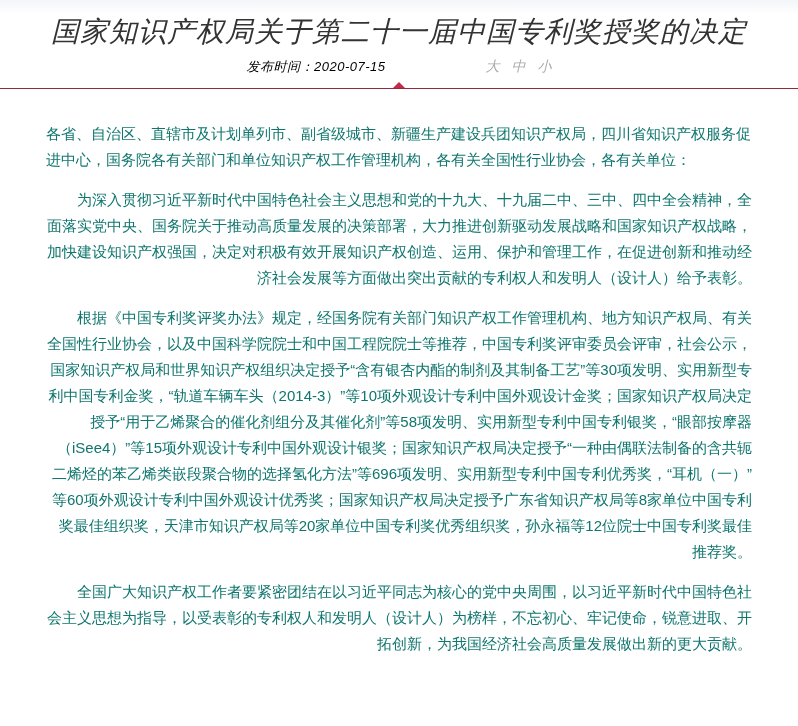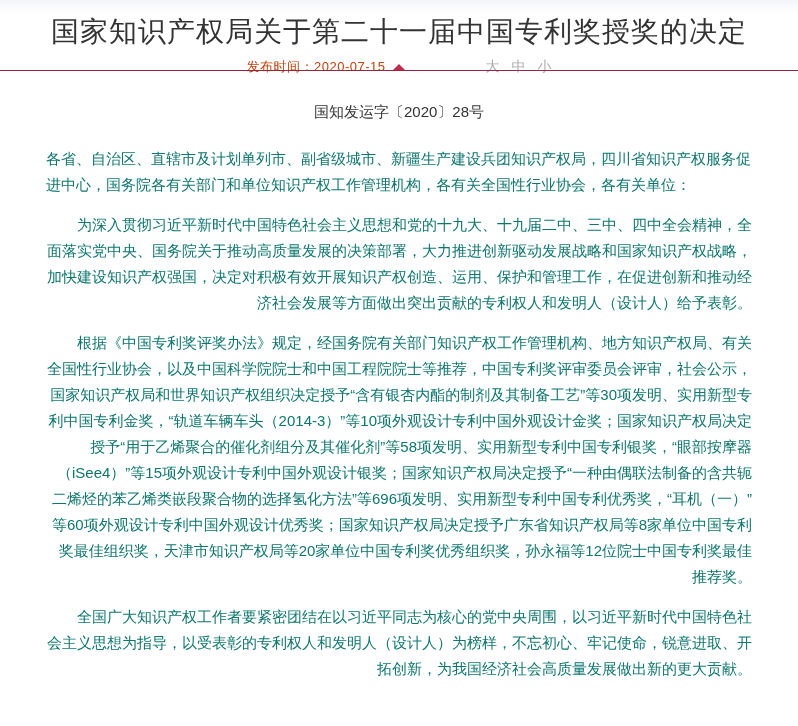--- a/index.html
+++ b/index.html
@@ -18,21 +18,22 @@
   
   .top-strip {
     position: absolute;
     top: 0; left: 0; right: 0;
     height: 14px;
     background: linear-gradient(#f3f5f9, #ffffff);
     pointer-events: none;
   }
   .article-header {
     position: relative;
-    height: 71px;
+    height: 89px;
+    font-style: italic;
   }
   .article-title {
     position: absolute;
     top: 13px;
     left: 0; right: 0;
     margin: 0;
     text-align: center;
     font-size: 28px;
     font-weight: 400;
     letter-spacing: 1px;
@@ -43,21 +44,21 @@
     position: absolute;
     top: 58px;
     left: 0; right: 0;
     display: flex;
     justify-content: center;
     align-items: center;
     gap: 100px;
     font-size: 13px;
   }
   .publish-time {
-    color: #c2410c;
+    color: #000000;
     letter-spacing: 0.5px;
   }
   .font-size-switch {
     display: flex;
     gap: 12px;
     color: #ababab;
     font-size: 14px;
   }
   .font-size-switch span {
     cursor: pointer;
@@ -117,21 +118,20 @@
       <span>中</span>
       <span>小</span>
     </div>
   </div>
 
   <div class="header-divider"></div>
   <div class="divider-arrow"></div>
 </header>
 
 <main class="article-body">
-  <p class="doc-number">国知发运字〔2020〕28号</p>
 
   <div class="paragraphs">
       <p>各省、自治区、直辖市及计划单列市、副省级城市、新疆生产建设兵团知识产权局，四川省知识产权服务促进中心，国务院各有关部门和单位知识产权工作管理机构，各有关全国性行业协会，各有关单位：</p>
       <p class="indent">为深入贯彻习近平新时代中国特色社会主义思想和党的十九大、十九届二中、三中、四中全会精神，全面落实党中央、国务院关于推动高质量发展的决策部署，大力推进创新驱动发展战略和国家知识产权战略，加快建设知识产权强国，决定对积极有效开展知识产权创造、运用、保护和管理工作，在促进创新和推动经济社会发展等方面做出突出贡献的专利权人和发明人（设计人）给予表彰。</p>
       <p class="indent">根据《中国专利奖评奖办法》规定，经国务院有关部门知识产权工作管理机构、地方知识产权局、有关全国性行业协会，以及中国科学院院士和中国工程院院士等推荐，中国专利奖评审委员会评审，社会公示，国家知识产权局和世界知识产权组织决定授予“含有银杏内酯的制剂及其制备工艺”等30项发明、实用新型专利中国专利金奖，“轨道车辆车头（2014-3）”等10项外观设计专利中国外观设计金奖；国家知识产权局决定授予“用于乙烯聚合的催化剂组分及其催化剂”等58项发明、实用新型专利中国专利银奖，“眼部按摩器（iSee4）”等15项外观设计专利中国外观设计银奖；国家知识产权局决定授予“一种由偶联法制备的含共轭二烯烃的苯乙烯类嵌段聚合物的选择氢化方法”等696项发明、实用新型专利中国专利优秀奖，“耳机（一）”等60项外观设计专利中国外观设计优秀奖；国家知识产权局决定授予广东省知识产权局等8家单位中国专利奖最佳组织奖，天津市知识产权局等20家单位中国专利奖优秀组织奖，孙永福等12位院士中国专利奖最佳推荐奖。</p>
       <p class="indent">全国广大知识产权工作者要紧密团结在以习近平同志为核心的党中央周围，以习近平新时代中国特色社会主义思想为指导，以受表彰的专利权人和发明人（设计人）为榜样，不忘初心、牢记使命，锐意进取、开拓创新，为我国经济社会高质量发展做出新的更大贡献。</p>
     </div>
 </main>
 
 </body></html>

